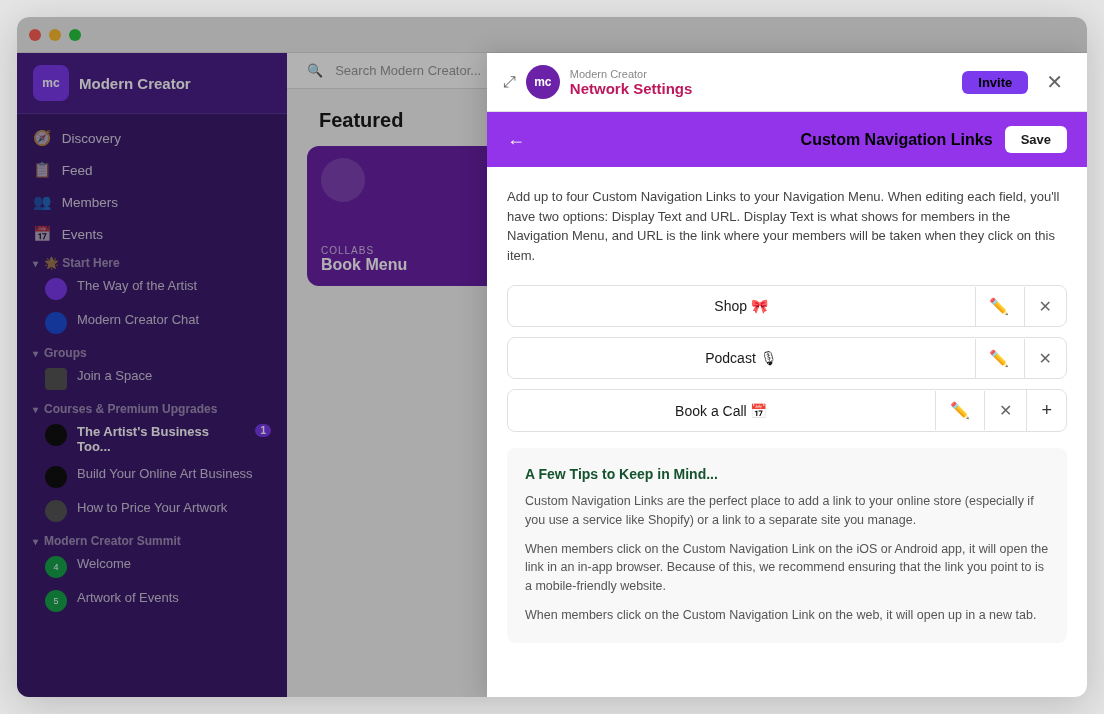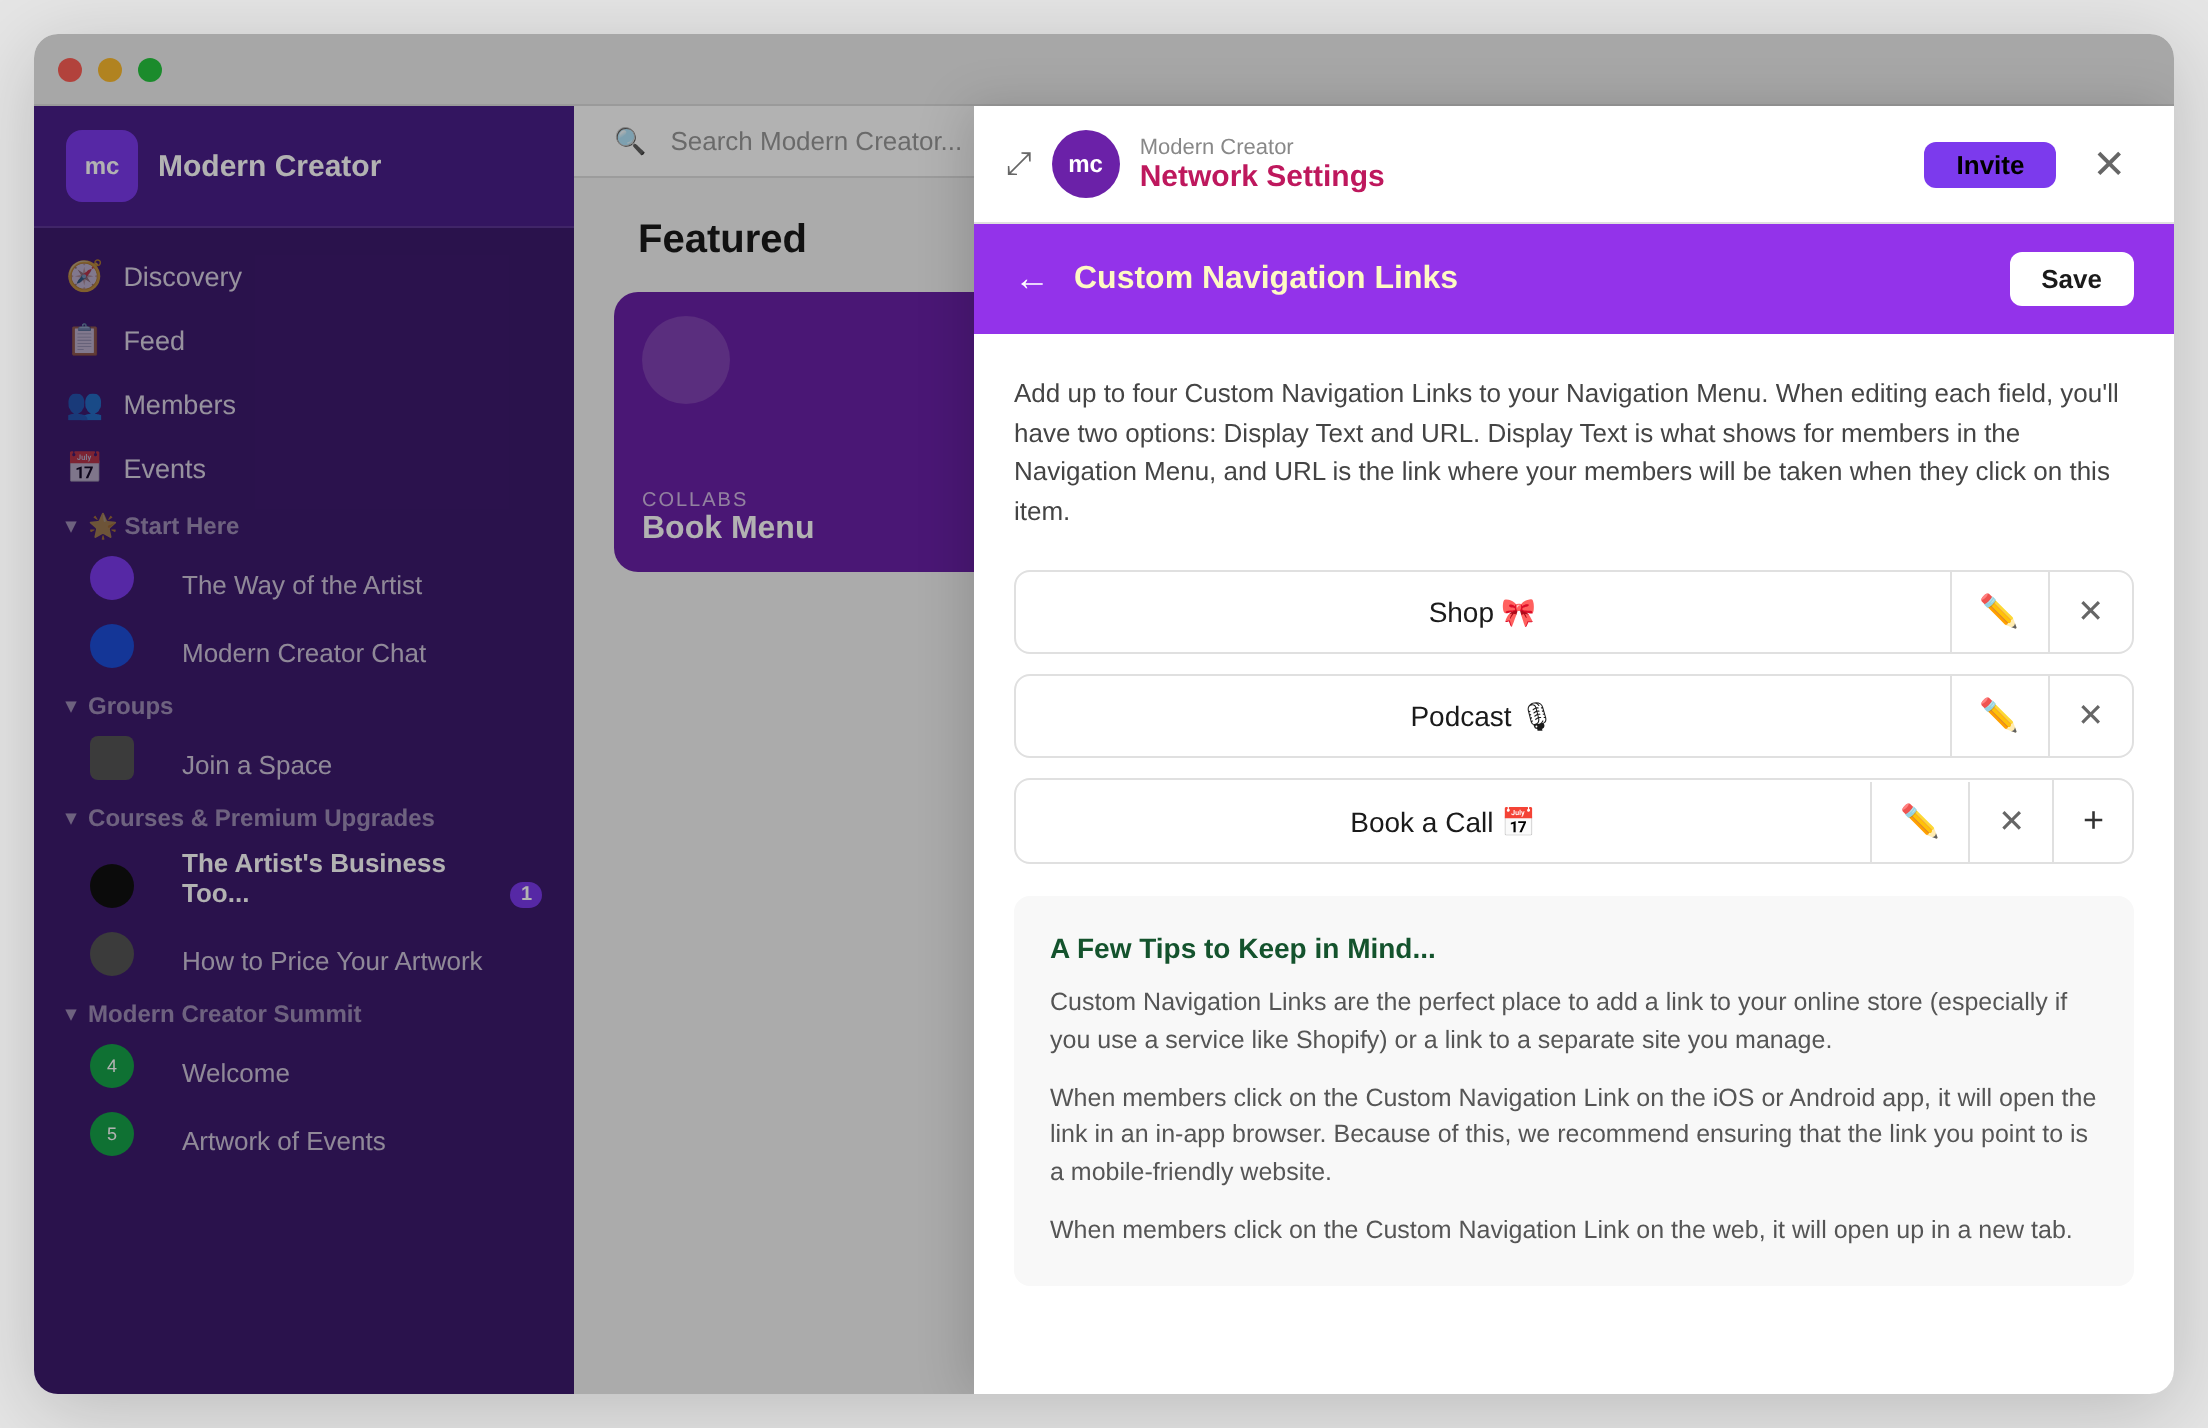--- a/index.html
+++ b/index.html
@@ -105,22 +105,22 @@
       font-size: 12px;
       font-weight: 600;
       display: flex;
       align-items: center;
       gap: 6px;
     }
     .nav-section .chevron { font-size: 10px; }
 
     .nav-sub-item {
       display: flex;
-      align-items: flex-end;
-      gap: 24px;
+      align-items: flex-start;
+      gap: 10px;
       padding: 6px 16px 6px 28px;
       color: rgba(255,255,255,0.75);
       font-size: 13px;
       cursor: pointer;
     }
     .nav-sub-item .dot {
       width: 22px; height: 22px;
       border-radius: 50%;
       background: #6b21a8;
       display: flex; align-items: center; justify-content: center;
@@ -270,24 +270,24 @@
     }
     .modal-back-btn {
       background: none;
       border: none;
       color: #fff;
       font-size: 18px;
       cursor: pointer;
     }
     .modal-header-title {
       flex: 1;
-      color: #fef9c3;
+      color: #000000;
       font-size: 16px;
       font-weight: 600;
-      text-align: left;
+      text-align: right;
     }
     .modal-save-btn {
       background: #fff;
       border: none;
       border-radius: 6px;
       padding: 6px 16px;
       font-size: 13px;
       font-weight: 600;
       color: #1a1a1a;
       cursor: pointer;
@@ -426,20 +426,24 @@
         </div>
 
         <div class="nav-section">
           <span class="chevron">▾</span>
           <span>Courses &amp; Premium Upgrades</span>
         </div>
         <div class="nav-sub-item active">
           <div class="dot" style="background:#111;"></div>
           <span>The Artist's Business Too...</span>
           <span class="badge">1</span>
+        </div>
+        <div class="nav-sub-item">
+          <div class="dot" style="background:#111;"></div>
+          <span>Build Your Online Art Business</span>
         </div>
         <div class="nav-sub-item">
           <div class="dot" style="background:#555;"></div>
           <span>How to Price Your Artwork</span>
         </div>
 
         <div class="nav-section">
           <span class="chevron">▾</span>
           <span>Modern Creator Summit</span>
         </div>

